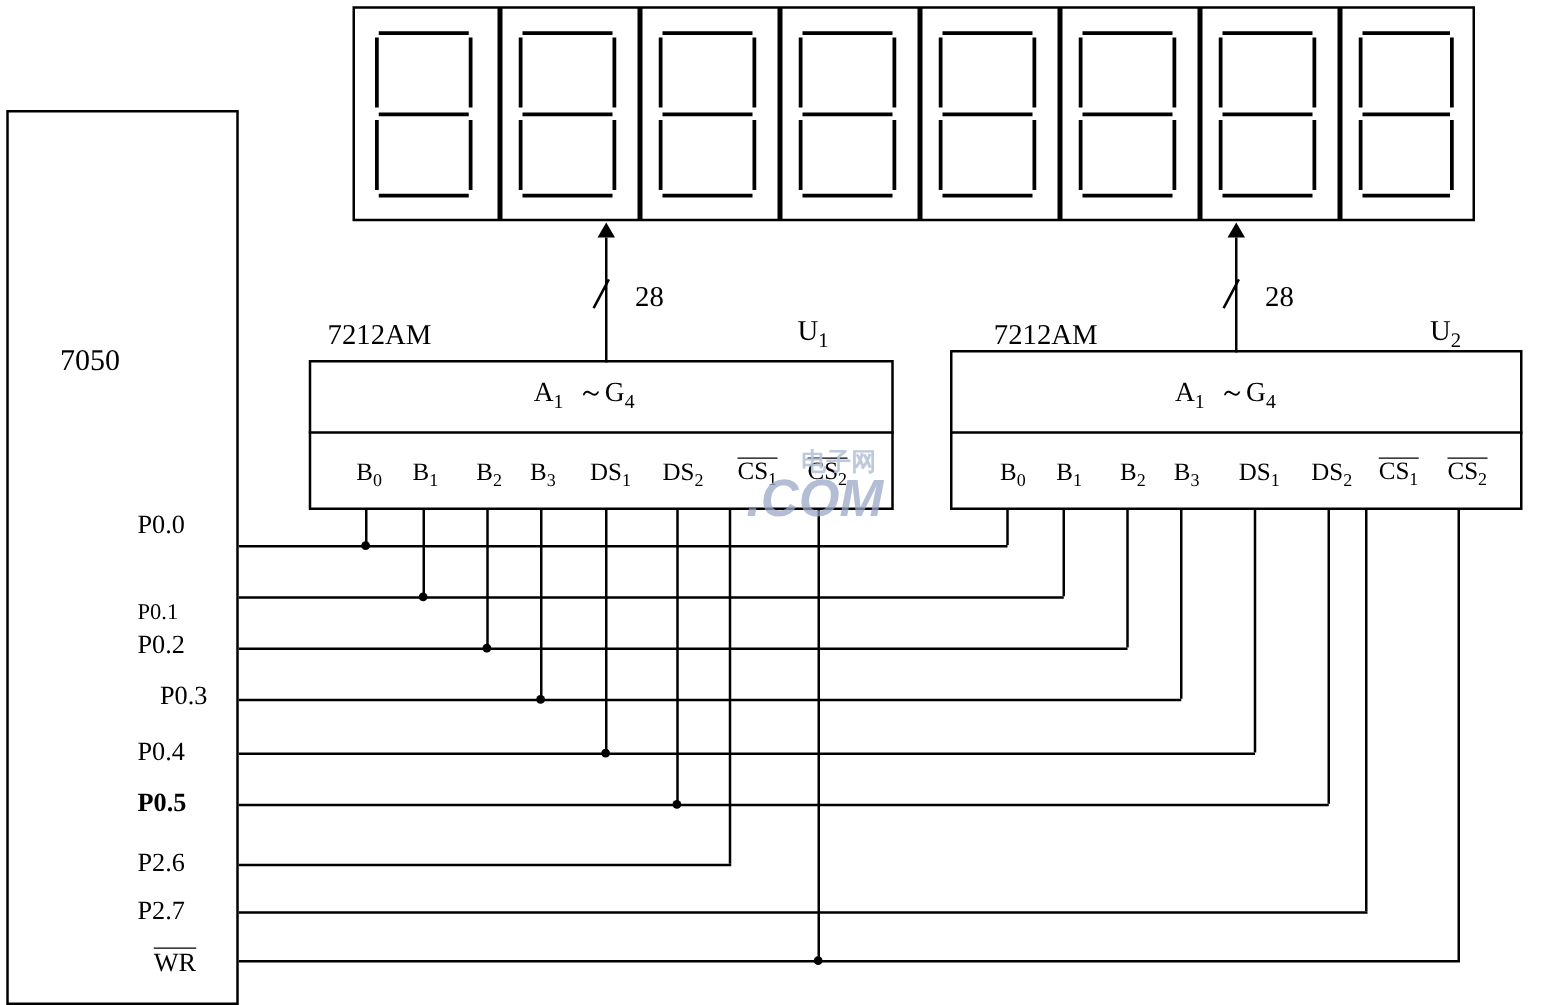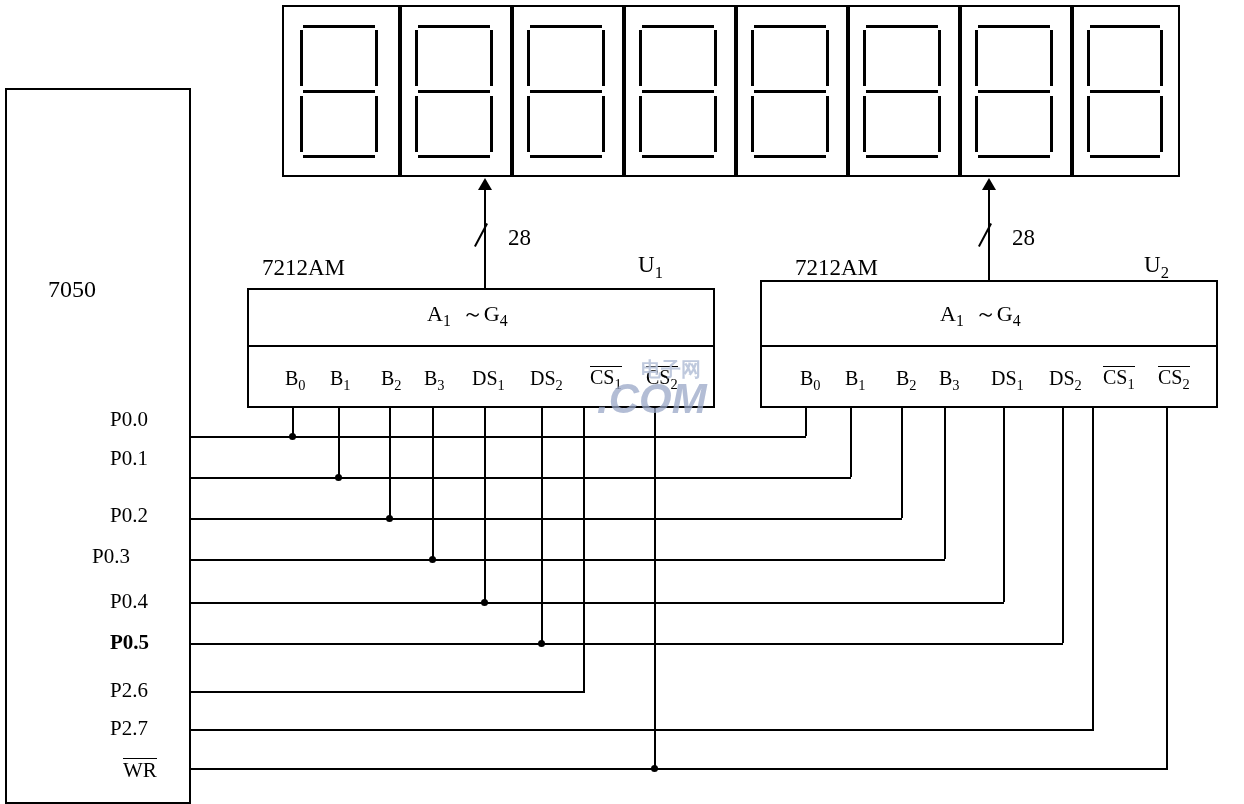--- a/index.html
+++ b/index.html
@@ -219,23 +219,23 @@
   <div class="lbl" style="left:1049px; top:368px; font-size:20px;">DS<span class="sub">2</span></div>
   <div class="lbl" style="left:1103px; top:366px; font-size:20px;"><span class="ovl">CS<span class="sub">1</span></span></div>
   <div class="lbl" style="left:1158px; top:366px; font-size:20px;"><span class="ovl">CS<span class="sub">2</span></span></div>
 
   <div class="wire v" style="left:988px; top:190px; height:92px;"></div>
   <div class="arrow" style="left:982px; top:178px;"></div>
   <div class="slash" style="left:984px; top:222px;"></div>
   <div class="lbl" style="left:1012px; top:226px; font-size:23px;">28</div>
 
   <div class="lbl" style="left:110px; top:409px; font-size:21px;">P0.0</div>
-  <div class="lbl" style="left:110px; top:448px; font-size:21px;">P0.1</div>
+  <div class="lbl" style="left:110px; top:480px; font-size:18px;">P0.1</div>
   <div class="lbl" style="left:110px; top:505px; font-size:21px;">P0.2</div>
-  <div class="lbl" style="left:92px; top:546px; font-size:21px;text-align:center;">P0.3</div>
+  <div class="lbl" style="left:128px; top:546px; font-size:21px;text-align:center;">P0.3</div>
   <div class="lbl" style="left:110px; top:591px; font-size:21px;">P0.4</div>
   <div class="lbl" style="left:110px; top:632px; font-size:21px;font-weight:bold;">P0.5</div>
   <div class="lbl" style="left:110px; top:680px; font-size:21px;">P2.6</div>
   <div class="lbl" style="left:110px; top:718px; font-size:21px;">P2.7</div>
   <div class="lbl" style="left:123px; top:758px; font-size:21px;"><span class="ovl">WR</span></div>
 
   <div class="wire h" style="left:191px; top:436px; width:615px;"></div>
   <div class="wire v" style="left:292px; top:408px; height:28px;"></div>
   <div class="dot" style="left:289px; top:433px;"></div>
   <div class="wire v" style="left:805px; top:408px; height:28px;"></div>

